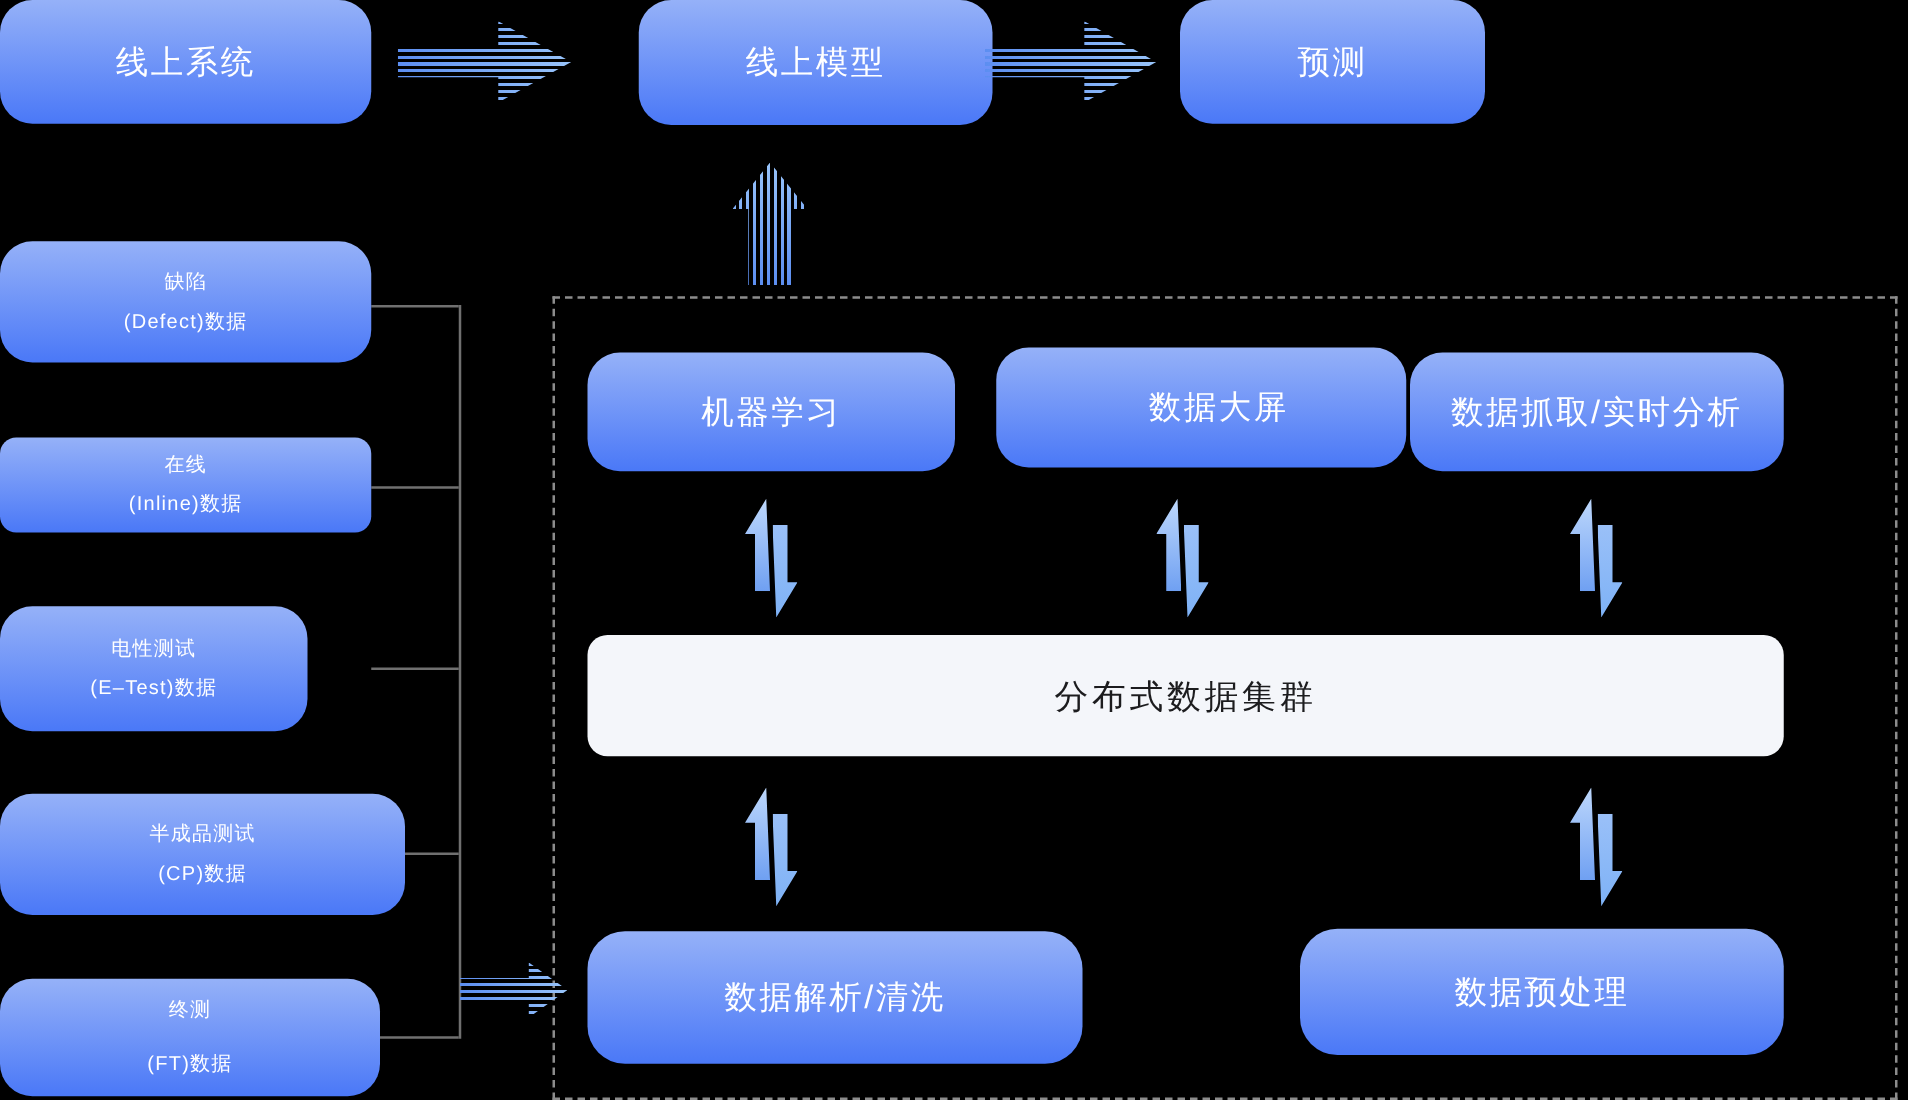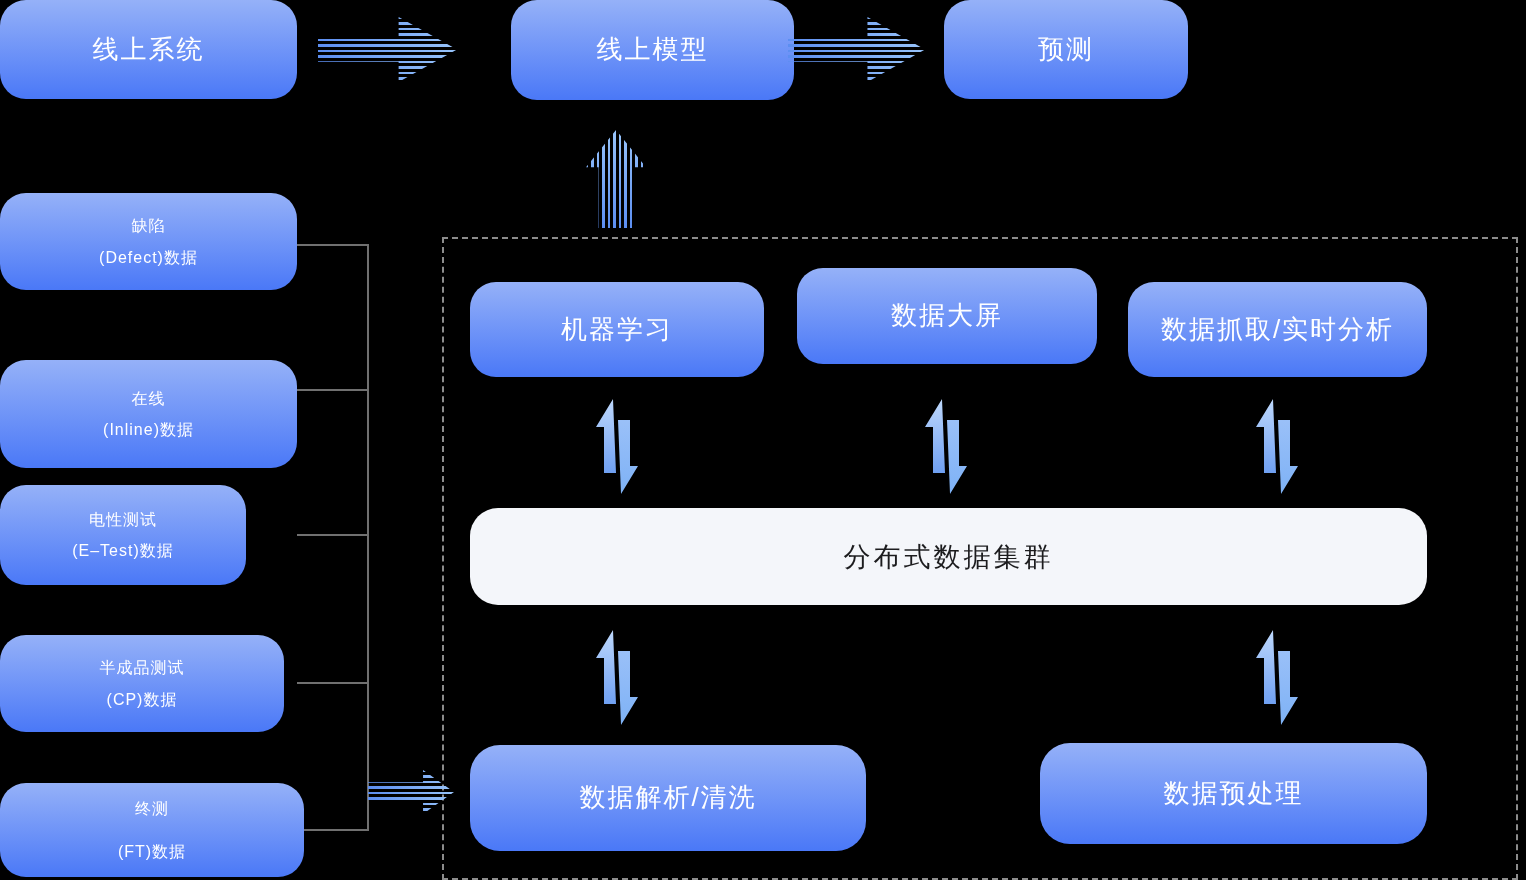--- a/index.html
+++ b/index.html
@@ -13,21 +13,21 @@
     align-items:center; justify-content:center; gap:14px;
     background:linear-gradient(180deg,var(--box-gradient-top),var(--box-gradient-bottom));
     color:var(--box-text); border-radius:26px;
     font-size:26px; letter-spacing:2px; text-align:left; line-height:1.2;
   }
   .node.small-text { font-size:16px; letter-spacing:1px; }
   
   .cluster {
     position:absolute; display:flex; align-items:center; justify-content:center;
     background:var(--cluster-bg); color:var(--cluster-text);
-    border-radius:28px; font-size:27px; letter-spacing:3px;
+    border-radius:16px; font-size:27px; letter-spacing:3px;
   }
   
   .conn { position:absolute; background:var(--connector); }
   .dashed { position:absolute; border:2px dashed var(--dashed-border); }
   
   .stripe-arrow {
     position:absolute;
     background:linear-gradient(90deg,var(--stripe-dark),var(--stripe-light));
   }
   .stripe-arrow.right {
@@ -82,43 +82,43 @@
   <div class="node" style="left:944px; top:0px; width:244px; height:99px;">
     <span>预测</span>
   </div>
 
   <div class="stripe-arrow up" style="left:586px; top:130px; width:60px; height:98px;"></div>
 
   <div class="node small-text" style="left:0px; top:193px; width:297px; height:97px; gap:12px;">
     <span>缺陷</span>
     <span>(Defect)数据</span>
   </div>
-  <div class="node small-text" style="left:0px; top:360px; width:297px; height:108px; gap:12px;">
+  <div class="node small-text" style="left:0px; top:350px; width:297px; height:76px; gap:12px;border-radius:13px;">
     <span>在线</span>
     <span>(Inline)数据</span>
   </div>
   <div class="node small-text" style="left:0px; top:485px; width:246px; height:100px; gap:12px;">
     <span>电性测试</span>
     <span>(E–Test)数据</span>
   </div>
-  <div class="node small-text" style="left:0px; top:635px; width:284px; height:97px; gap:12px;">
+  <div class="node small-text" style="left:0px; top:635px; width:324px; height:97px; gap:12px;">
     <span>半成品测试</span>
     <span>(CP)数据</span>
   </div>
   <div class="node small-text" style="left:0px; top:783px; width:304px; height:94px; gap:24px;">
     <span>终测</span>
     <span>(FT)数据</span>
   </div>
 
   <div class="stripe-arrow right small" style="left:368px; top:770px; width:86px; height:44px;"></div>
 
   <div class="node" style="left:470px; top:282px; width:294px; height:95px;">
     <span>机器学习</span>
   </div>
-  <div class="node" style="left:797px; top:268px; width:300px; height:96px;">
+  <div class="node" style="left:797px; top:278px; width:300px; height:96px;padding-left:28px;">
     <span>数据大屏</span>
   </div>
   <div class="node" style="left:1128px; top:282px; width:299px; height:95px;">
     <span>数据抓取/实时分析</span>
   </div>
 
   <div class="sync" style="left:596px; top:399px;">
       <div class="up"></div>
       <div class="down"></div>
     </div>

